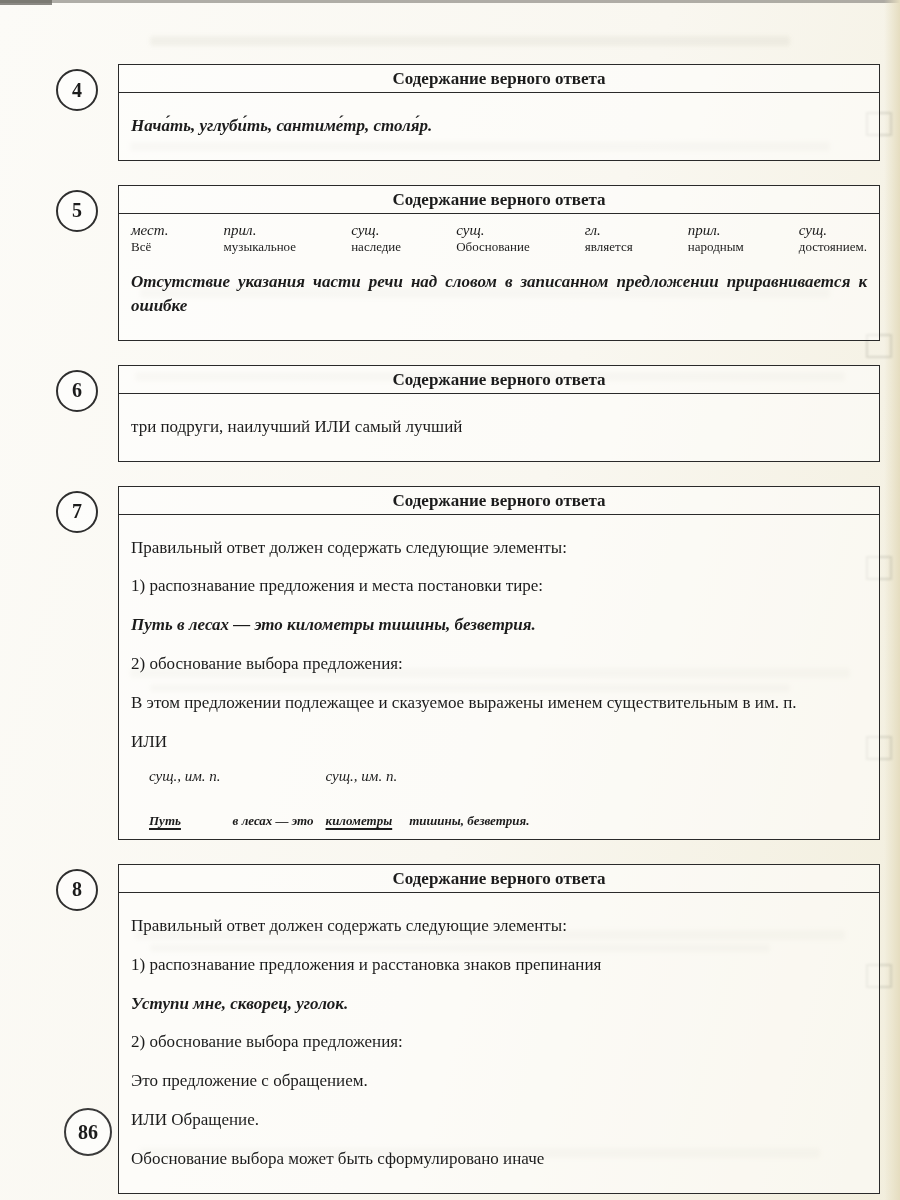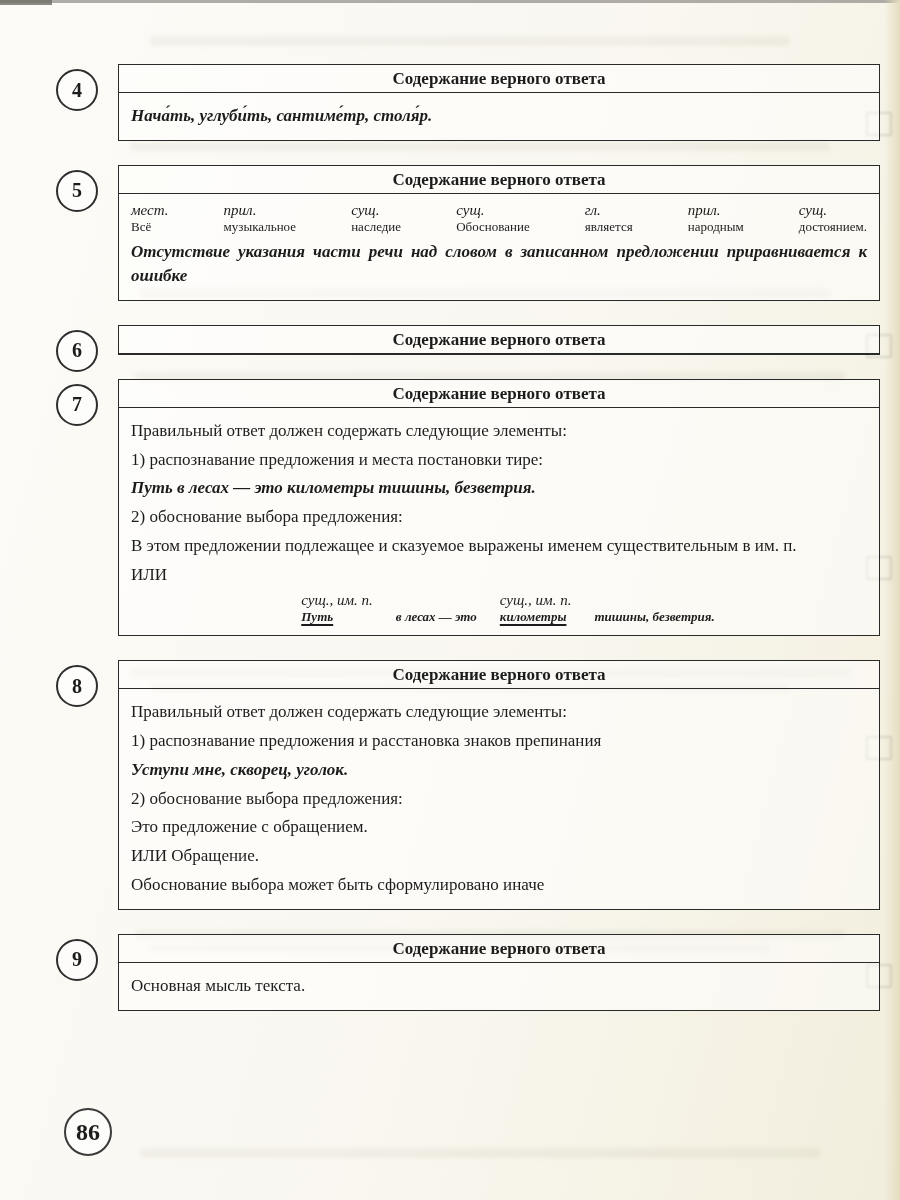--- a/index.html
+++ b/index.html
@@ -29,36 +29,36 @@
     border:2px solid #2e2e2e; border-radius:50%;
     display:flex; align-items:center; justify-content:center;
     font-size:20px; font-weight:bold; background:rgba(255,255,255,.55);
   }
   .answer-table { border:1.7px solid #2a2a2a; background:rgba(255,255,255,.5); }
   .table-header {
     border-bottom:1.7px solid #2a2a2a; text-align:center; font-weight:bold;
     font-size:17px; padding:4px 8px 3px;
   }
   .table-body { padding:6px 12px 7px; font-size:17px; line-height:1.4; text-align:justify; }
-  .table-body p { margin:5px 0; }
+  .table-body p { margin:15px 0; }
   .bi { font-weight:bold; font-style:italic; }
   .pos { display:block; font-size:15px; line-height:1.15; min-height:13px; font-style:italic; font-weight:normal; }
   .tw { display:inline-block; text-align:left; }
   .w { display:block; font-size:13px; line-height:1.25; }
   .tagged-row { display:flex; align-items:flex-end; margin:2px 0 3px; }
   .tagged-row.spread { justify-content:space-between; }
-  .tagged-row.gapped { gap:23px; padding-left:18px;justify-content:center; }
+  .tagged-row.gapped { gap:12px; padding-left:18px; }
   .tagged-row.gapped .w { font-weight:bold; font-style:italic; }
-  .ul { text-decoration:underline; text-underline-offset:3px; text-decoration-thickness:1.5px; }
+  .ul { text-decoration:underline; text-underline-offset:3px; text-decoration-thickness:1.5px;margin-top:27px; }
 
   .page-number-circle {
     position:absolute; left:64px; top:1108px; width:48px; height:48px;
     border:2.5px solid #3a3a3a; border-radius:50%;
     display:flex; align-items:center; justify-content:center;
-    font-size:24px; font-weight:bold; background:rgba(255,255,255,.6);
+    font-size:20px; font-weight:bold; background:rgba(255,255,255,.6);
   }
 </style>
 </head>
 <body>
 
 <div class="scan-top"></div>
 <div class="scan-corner"></div>
 <div class="scan-right"></div>
 <div class="bleed-line" style="top:36px;left:150px;width:640px;height:10px;"></div>
 <div class="bleed-line" style="top:142px;left:130px;width:700px;height:9px;"></div>
@@ -124,20 +124,23 @@
         </div>
         <p class="bi">Отсутствие указания части речи над словом в записанном предложении приравнивается к ошибке</p>
       </div>
     </div>
   </section>
 
   <section class="item">
     <div class="num-circle">6</div>
     <div class="answer-table">
       <div class="table-header">Содержание верного ответа</div>
+      <div class="table-body">
+        <p>три подруги, наилучший ИЛИ самый лучший</p>
+      </div>
     </div>
   </section>
 
   <section class="item">
     <div class="num-circle">7</div>
     <div class="answer-table">
       <div class="table-header">Содержание верного ответа</div>
       <div class="table-body">
         <p>Правильный ответ должен содержать следующие элементы:</p>
         <p>1) распознавание предложения и места постановки тире:</p>

